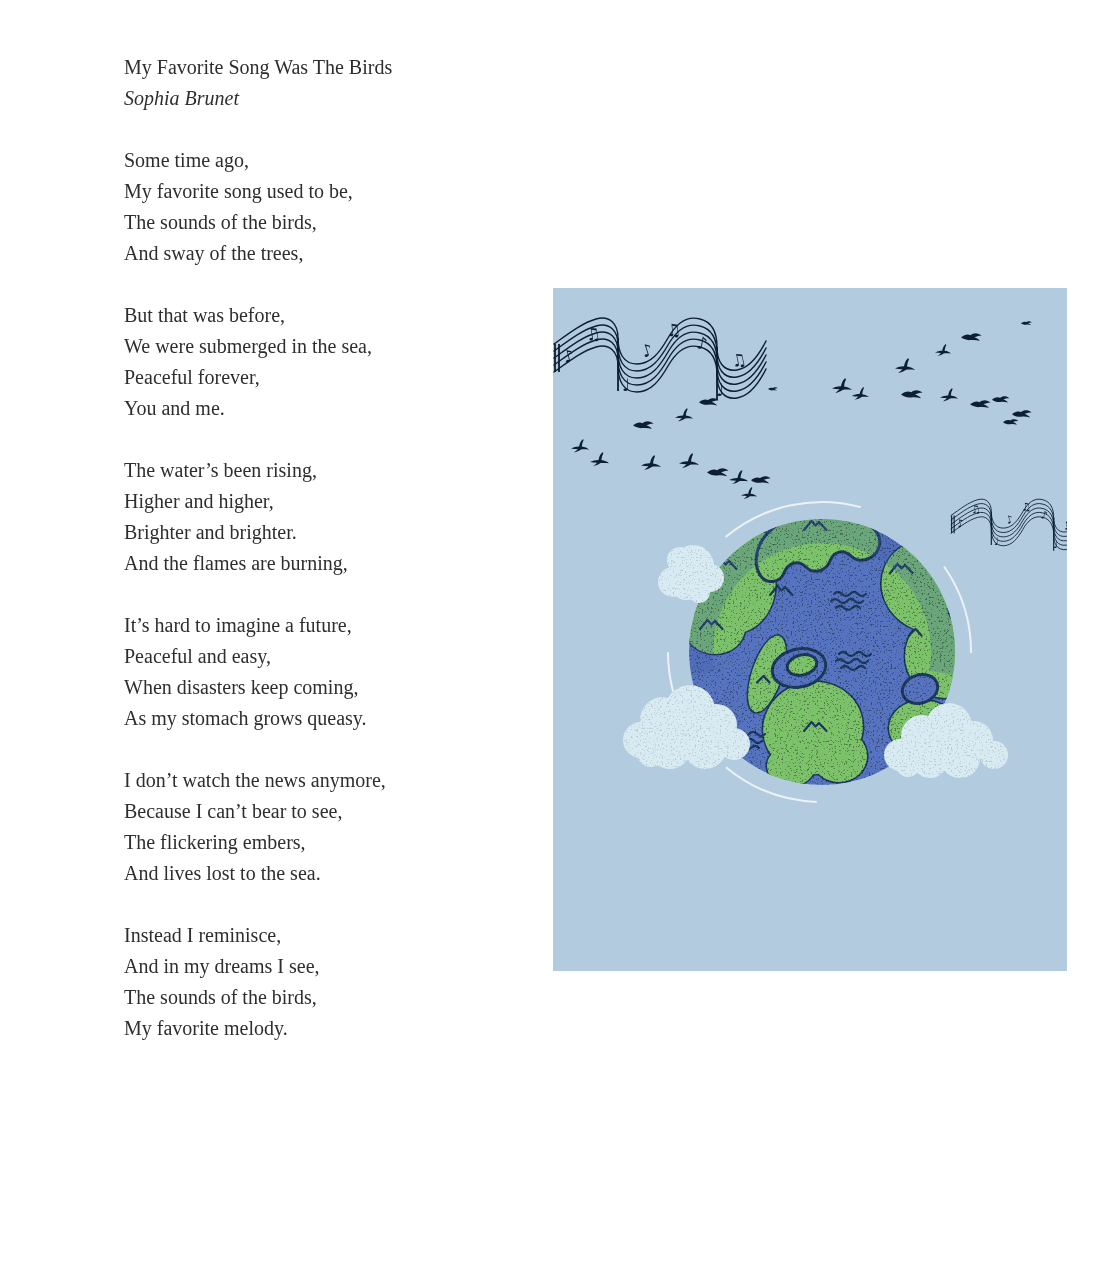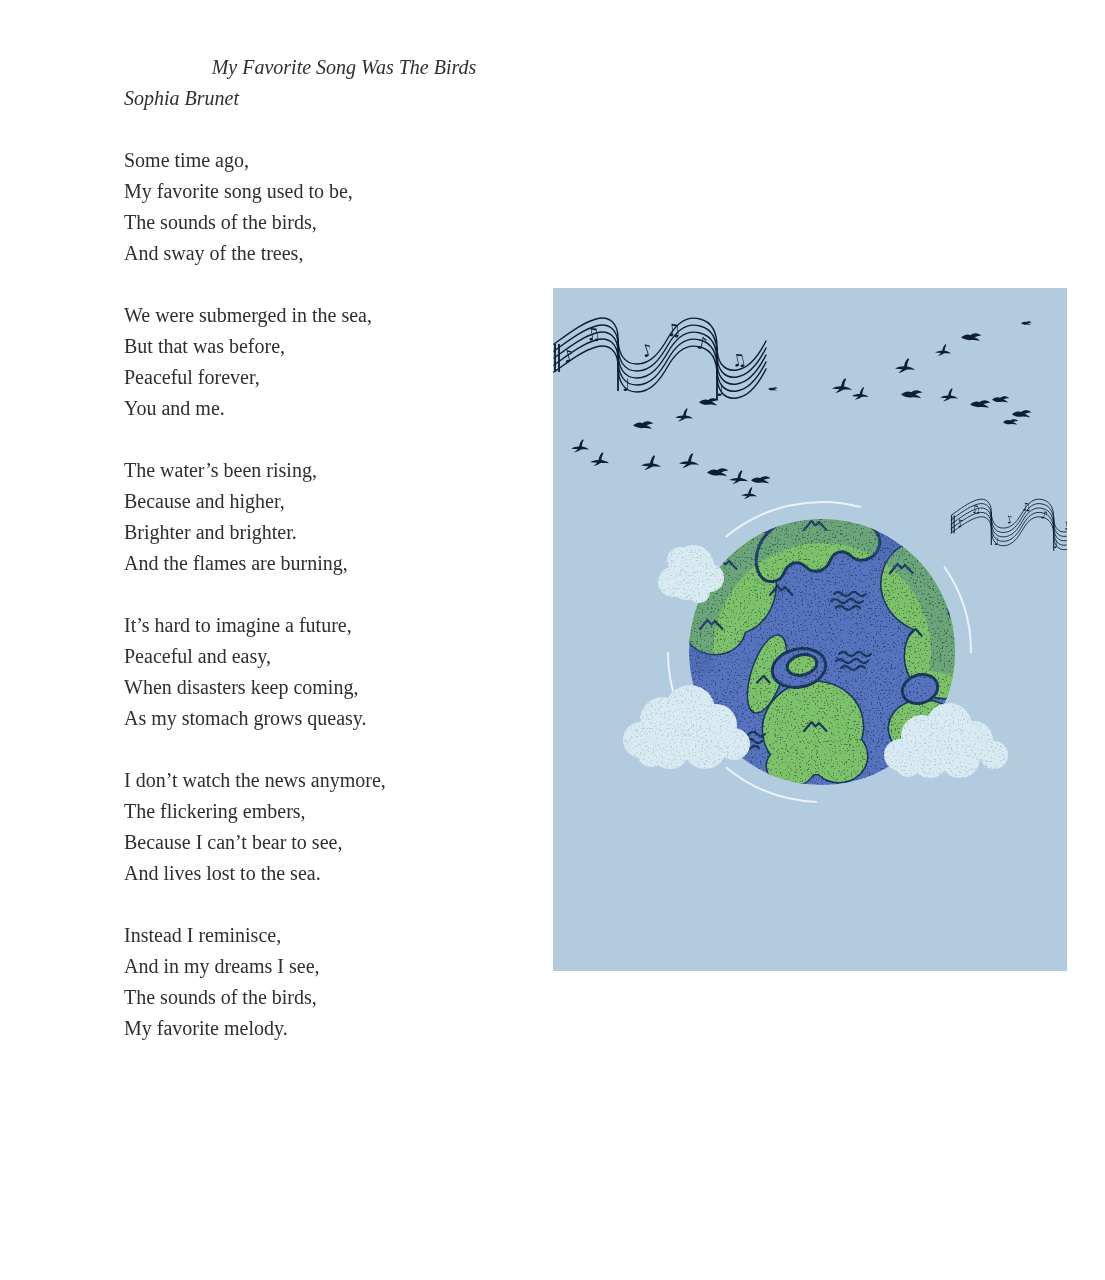--- a/index.html
+++ b/index.html
@@ -6,21 +6,21 @@
   body{
     width:1105px;height:1280px;position:relative;background:#ffffff;
     font-family:"Liberation Serif", serif;overflow:hidden;
   }
   .poem{
     position:absolute;left:124px;top:52px;width:440px;
     color:#2e2e2e;font-size:20px;line-height:31px;
   }
   .stanza{margin:0 0 31px 0;}
   .line{display:block;white-space:pre;}
-  .title{display:block;font-style:italic;text-align:center;}
+  .title{display:block;}
   .author{display:block;font-style:italic;}
   .illustration{
     position:absolute;left:553px;top:288px;width:514px;height:683px;display:block;
   }
   
   .sky{fill:var(--c-sky,#b2cbdf);}
   .staffline{stroke:var(--c-ink,#0e1f33);stroke-width:1.4;fill:none;stroke-linecap:round;}
   .staffbar{stroke:var(--c-ink,#0e1f33);stroke-width:1.8;fill:none;}
   .note{fill:var(--c-ink,#0e1f33);font-family:"DejaVu Sans",sans-serif;font-size:17px;text-anchor:middle;}
   .bird{fill:var(--c-ink,#0e1f33);}
@@ -41,41 +41,41 @@
     <span class="title">My Favorite Song Was The Birds</span>
     <span class="author">Sophia Brunet</span>
   </div>
   <div class="stanza">
     <span class="line">Some time ago,</span>
     <span class="line">My favorite song used to be,</span>
     <span class="line">The sounds of the birds,</span>
     <span class="line">And sway of the trees,</span>
   </div>
   <div class="stanza">
+    <span class="line">But that was before,</span>
     <span class="line">We were submerged in the sea,</span>
-    <span class="line">But that was before,</span>
     <span class="line">Peaceful forever,</span>
     <span class="line">You and me.</span>
   </div>
   <div class="stanza">
     <span class="line">The water’s been rising,</span>
-    <span class="line">Because and higher,</span>
+    <span class="line">Higher and higher,</span>
     <span class="line">Brighter and brighter.</span>
     <span class="line">And the flames are burning,</span>
   </div>
   <div class="stanza">
     <span class="line">It’s hard to imagine a future,</span>
     <span class="line">Peaceful and easy,</span>
     <span class="line">When disasters keep coming,</span>
     <span class="line">As my stomach grows queasy.</span>
   </div>
   <div class="stanza">
     <span class="line">I don’t watch the news anymore,</span>
+    <span class="line">Because I can’t bear to see,</span>
     <span class="line">The flickering embers,</span>
-    <span class="line">Because I can’t bear to see,</span>
     <span class="line">And lives lost to the sea.</span>
   </div>
   <div class="stanza">
     <span class="line">Instead I reminisce,</span>
     <span class="line">And in my dreams I see,</span>
     <span class="line">The sounds of the birds,</span>
     <span class="line">My favorite melody.</span>
   </div>
 </div>
 

